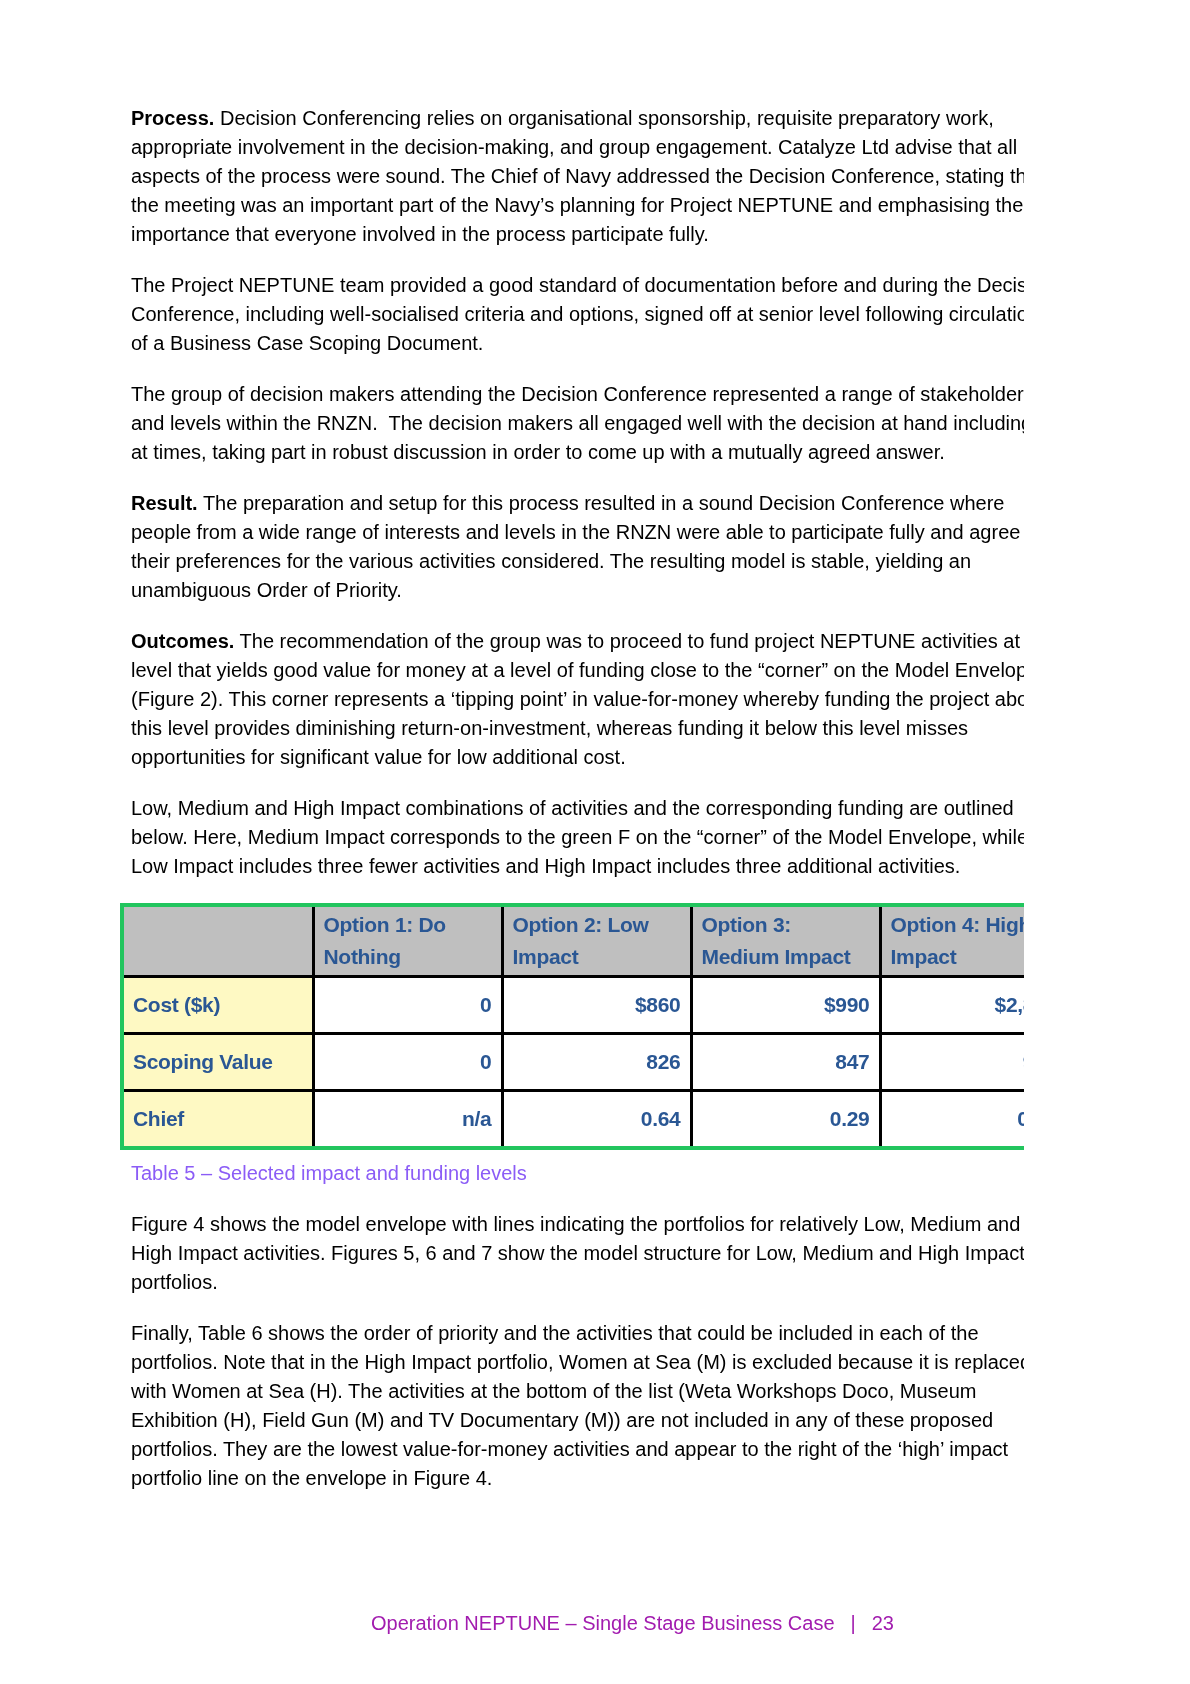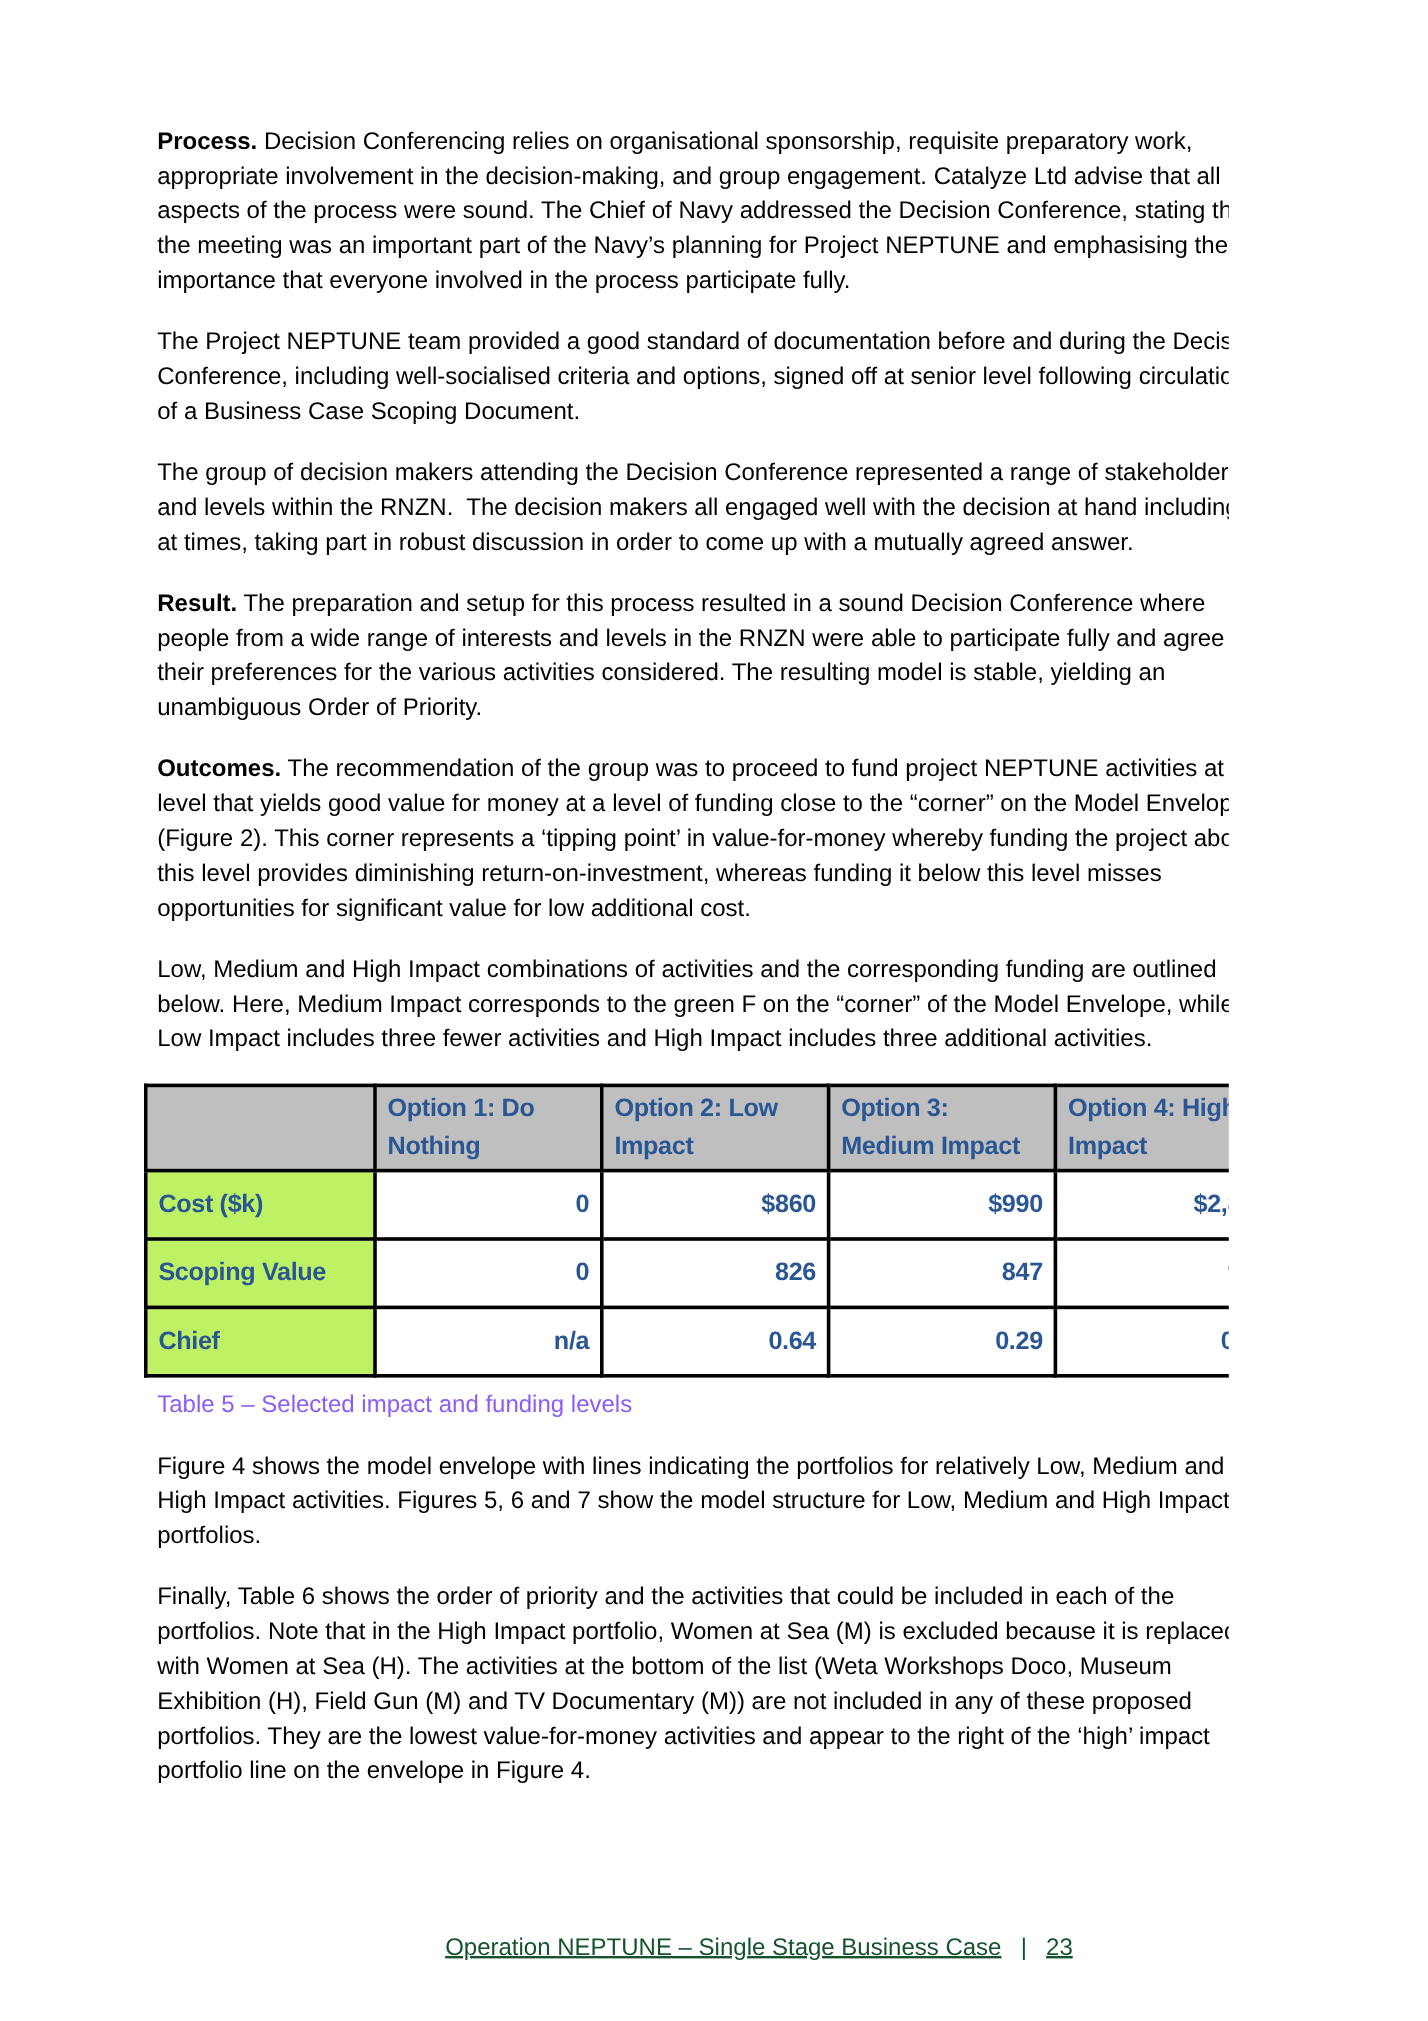--- a/index.html
+++ b/index.html
@@ -30,21 +30,21 @@
   }
   p.body-para strong {
     font-weight: bold;
   }
   
   table.doc-table {
     border-collapse: collapse;
     table-layout: fixed;
     width: 946px;
     margin: 12px 14px 0 -11px;
-    border: 1px solid #22c55e;
+    border: 4px solid #22c55e;
   }
   table.doc-table th,
   table.doc-table td {
     border: 3px solid #000000;
     font-family: "Liberation Sans", sans-serif;
     font-weight: bold;
     font-size: 21px;
     letter-spacing: -0.3px;
     color: #2A5794;
     vertical-align: middle;
@@ -52,21 +52,21 @@
   }
   tr.header-row { height: 70px; }
   tr.data-row   { height: 57px; }
   th.head-cell {
     background: #BFBFBF;
     text-align: left;
     padding: 2px 8px 2px 9px;
     line-height: 32px;
   }
   td.label-cell {
-    background: #bef264;
+    background: #fef9c3;
     text-align: left;
     padding-left: 9px;
   }
   td.value-cell {
     background: #ffffff;
     text-align: right;
     padding-right: 9px;
   }
   p.caption {
     margin: 9px 0 22px 0;
@@ -76,23 +76,22 @@
   }
   
   .footer {
     position: absolute;
     top: 1612px;
     right: 130px;
     display: flex;
     align-items: baseline;
     gap: 16px;
     font-size: 20px;
-    color: #14532d;
+    color: #a21caf;
     font-family: "Liberation Sans", sans-serif;
-    text-decoration: underline;
   }
 </style>
 </head>
 <body>
 
 <div class="page">
   <div class="content">
 
     <p class="body-para"><strong>Process.</strong><span> Decision Conferencing relies on organisational sponsorship, requisite preparatory work, appropriate involvement in the decision-making, and group engagement. Catalyze Ltd advise that all aspects of the process were sound. The Chief of Navy addressed the Decision Conference, stating that the meeting was an important part of the Navy’s planning for Project NEPTUNE and emphasising the importance that everyone involved in the process participate fully.</span></p>
 

